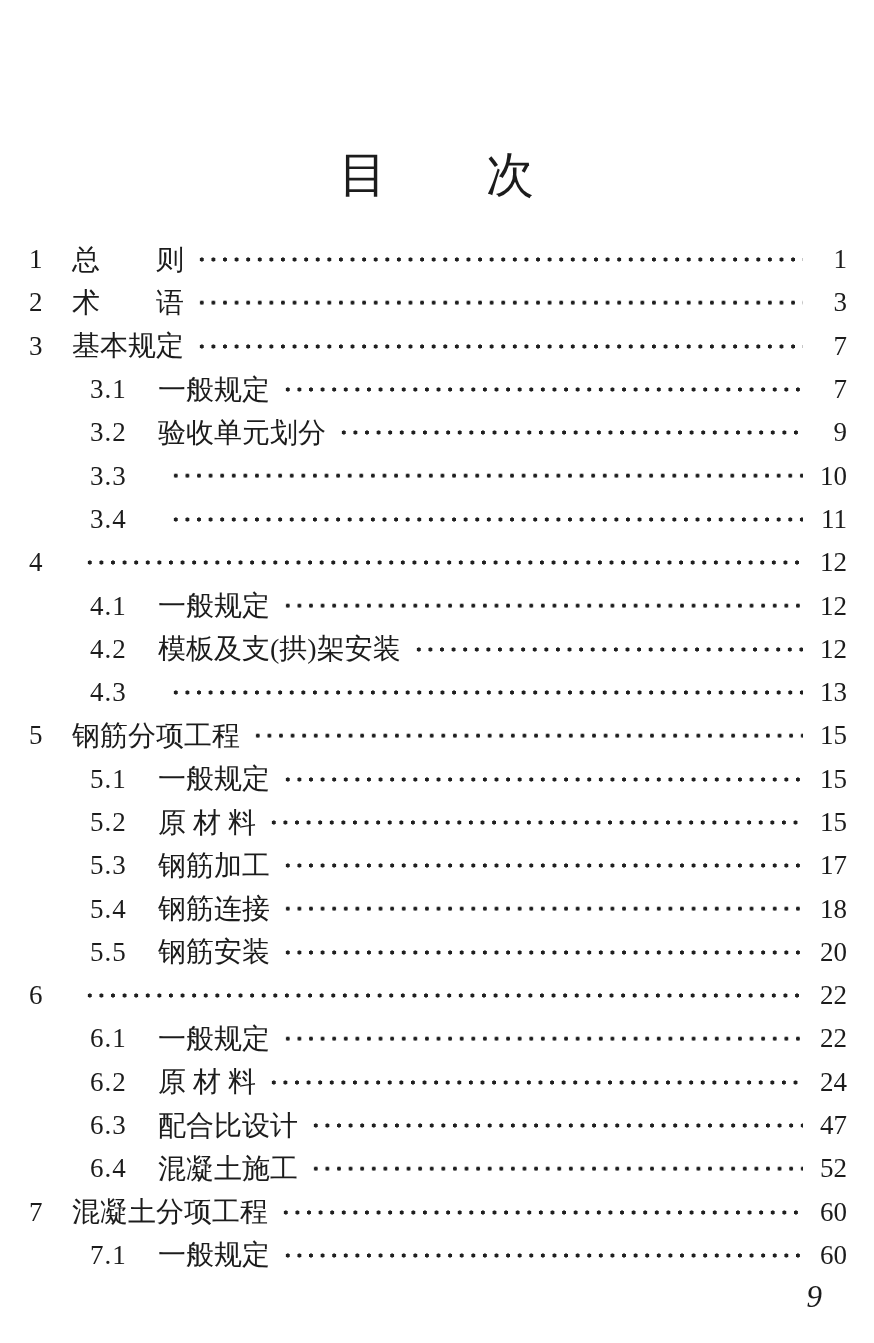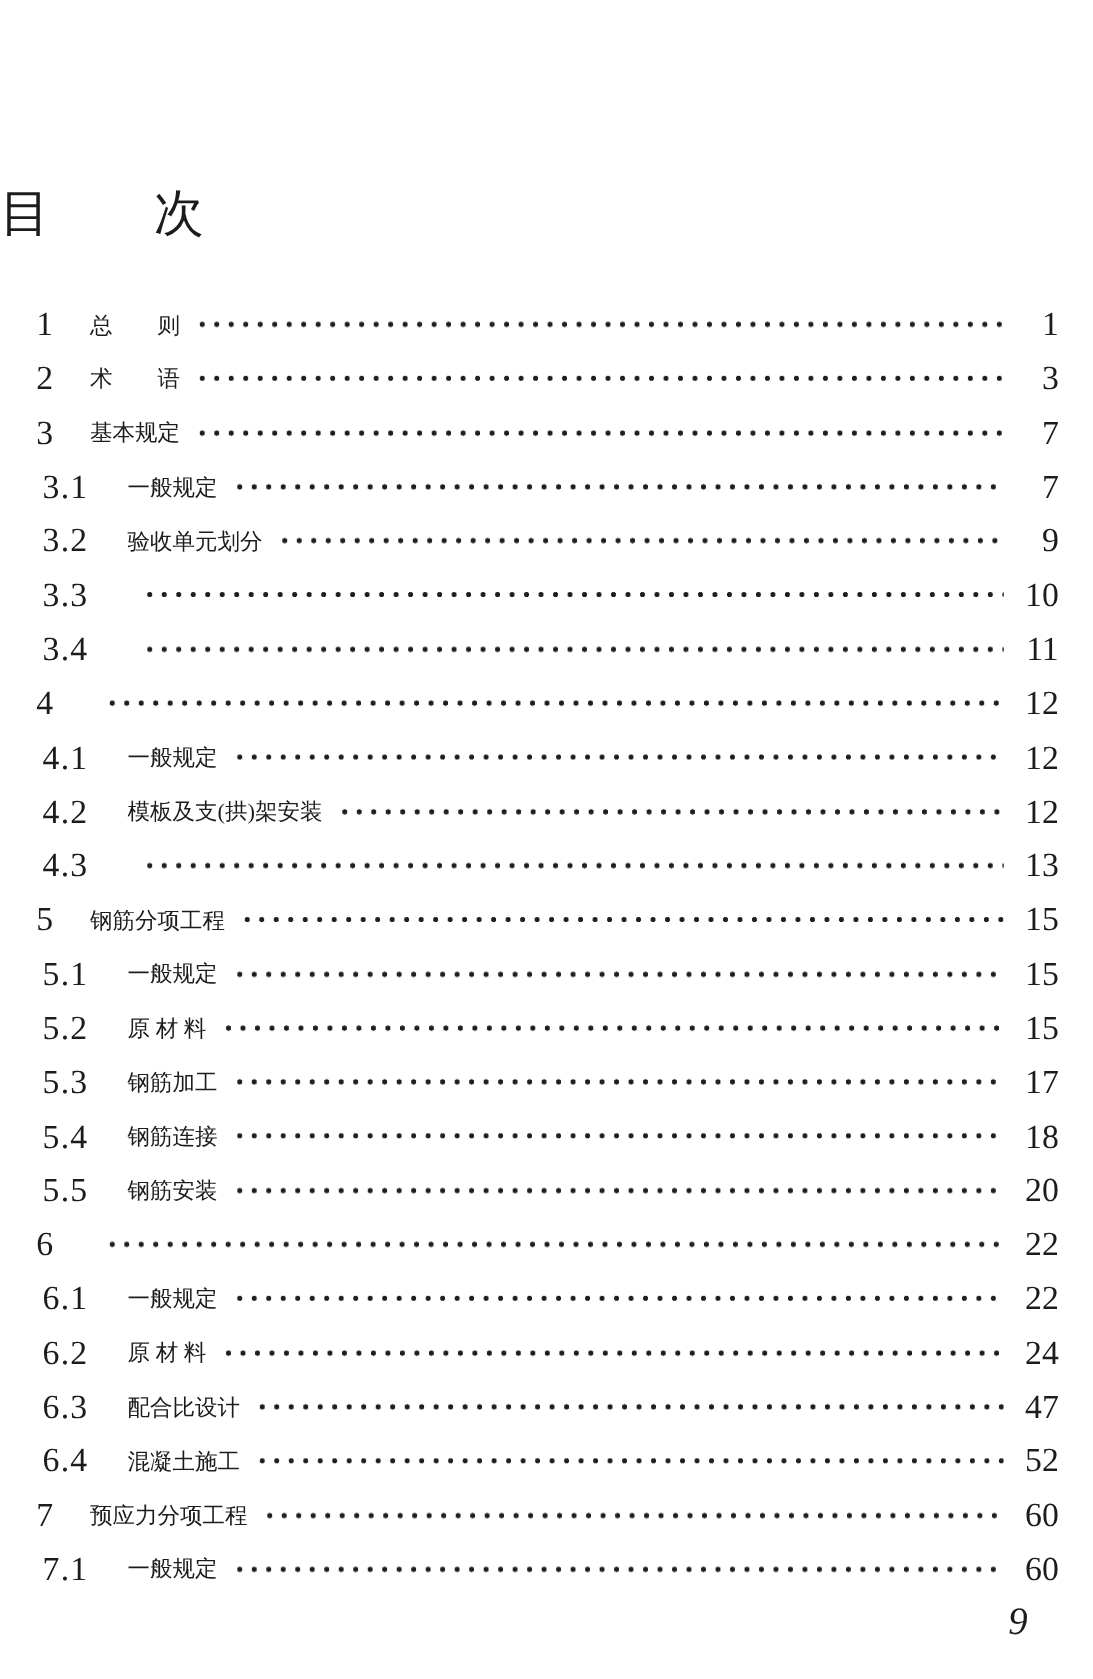--- a/index.html
+++ b/index.html
@@ -14,22 +14,22 @@
     background: #ffffff;
     overflow: hidden;
     font-family: "Liberation Serif", "DejaVu Serif", serif;
     color: #1c1c1c;
   }
   .doc-title {
     position: absolute;
     top: 149px;
     left: 0;
     right: 0;
-    text-align: left;
-    font-size: 40px;
+    text-align: center;
+    font-size: 48px;
     line-height: 1.1;
     white-space: pre;
     letter-spacing: 1px;
     font-weight: 400;
   }
   .toc {
     position: absolute;
     top: 238px;
     left: 0;
     right: 0;
@@ -41,24 +41,24 @@
     padding-right: 27px;
     box-sizing: border-box;
   }
   .row .num {
     flex: none;
     font-size: 27px;
     line-height: 1;
     letter-spacing: 1px;
   }
   .row.chapter .num { margin-left: 29px; width: 43px; }
-  .row.section .num { margin-left: 34px; width: 68px; }
+  .row.section .num { margin-left: 90px; width: 68px; }
   .row .label {
     flex: none;
-    font-size: 18px;
+    font-size: 28px;
     line-height: 1;
     white-space: pre;
   }
   .row .dots {
     flex: 1 1 auto;
     align-self: stretch;
     margin: 0 10px 0 12px;
     background-image: radial-gradient(circle, #1e1e1e 1.9px, rgba(0,0,0,0) 2.3px);
     background-size: 11.6px 43.3px;
     background-position: left center;
@@ -210,21 +210,21 @@
     <span class="pnum">47</span>
   </div>
       <div class="row section">
     <span class="num">6.4</span>
     <span class="label">混凝土施工</span>
     <span class="dots"></span>
     <span class="pnum">52</span>
   </div>
       <div class="row chapter">
     <span class="num">7</span>
-    <span class="label">预应力分项工程</span>
+    <span class="label">混凝土分项工程</span>
     <span class="dots"></span>
     <span class="pnum">60</span>
   </div>
       <div class="row section">
     <span class="num">7.1</span>
     <span class="label">一般规定</span>
     <span class="dots"></span>
     <span class="pnum">60</span>
   </div>
     </div>

